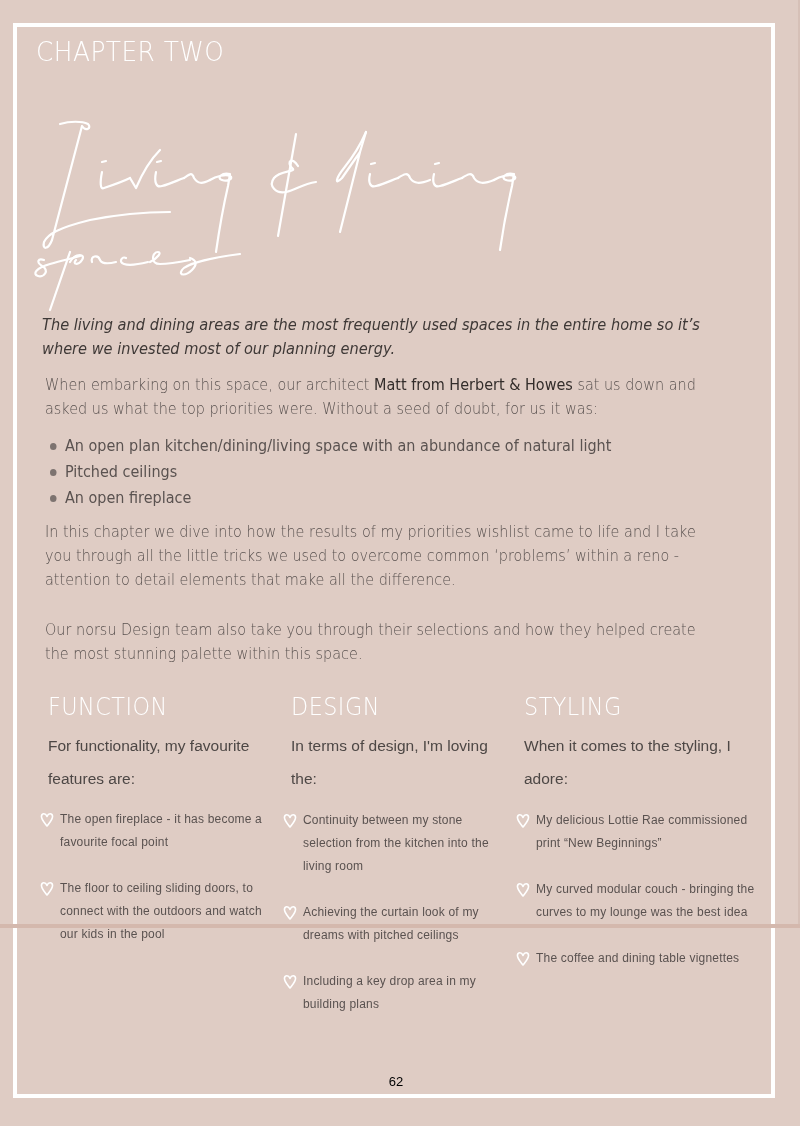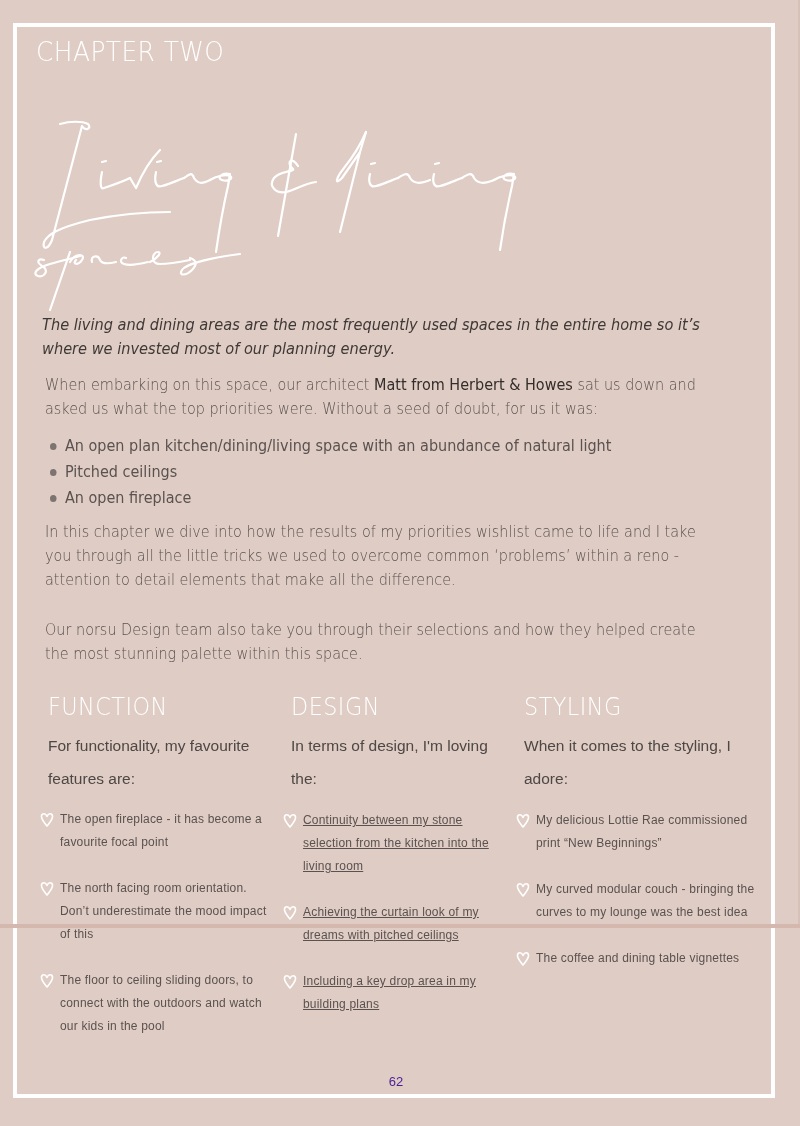--- a/index.html
+++ b/index.html
@@ -79,28 +79,28 @@
     .col ul { list-style: none; margin-top: 14px; }
     .col li {
       position: relative; padding-left: 20px;
       font-size: 12px; line-height: 23px; color: #5a5250;
       font-family: "Liberation Sans", sans-serif; letter-spacing: 0.2px;
     }
     .col li .heart {
       position: absolute; left: 0; top: 4px; width: 14px; height: 15px;
     }
     .col-1 li { margin-bottom: 23px; }
-    .col-2 li { margin-bottom: 23px; text-decoration: underline; }
+    .col-2 li { margin-bottom: 23px; }
     .col-3 li { margin-bottom: 23px; }
     .col-1 ul { margin-top: 13px; }
     .col-3 ul { }
 
     .page-num {
       position: absolute; left: 0; width: 792px; top: 1074px; text-align: center;
-      font-size: 13px; color: #4c1d95; font-family: "Liberation Sans", sans-serif;
+      font-size: 13px; color: #000000; font-family: "Liberation Sans", sans-serif;
     }
   </style>
 </head>
 <body>
 
 <div class="page">
   <div class="frame"></div>
 
   <div class="chapter">CHAPTER TWO</div>
 
@@ -180,23 +180,20 @@
 
   <section class="col col-1">
     <h2>FUNCTION</h2>
     <p class="intro">For functionality, my favourite features are:</p>
     <ul>
       <li><svg class="heart" viewBox="0 0 14 15">
             <path d="M7 14 C 4 10, 1 7, 1.5 4 C 2 1, 5.5 1, 7 4.5 C 8.5 1, 12 1, 12.5 4 C 13 7, 10 10, 7 14 Z" fill="none" stroke="#ffffff" stroke-width="1.6" stroke-linejoin="round"></path>
           </svg><span>The open fireplace - it has become a favourite focal point</span></li>
       <li><svg class="heart" viewBox="0 0 14 15">
             <path d="M7 14 C 4 10, 1 7, 1.5 4 C 2 1, 5.5 1, 7 4.5 C 8.5 1, 12 1, 12.5 4 C 13 7, 10 10, 7 14 Z" fill="none" stroke="#ffffff" stroke-width="1.6" stroke-linejoin="round"></path>
-          </svg><span>The north facing room orientation. Don’t underestimate the mood impact of this</span></li>
-      <li><svg class="heart" viewBox="0 0 14 15">
-            <path d="M7 14 C 4 10, 1 7, 1.5 4 C 2 1, 5.5 1, 7 4.5 C 8.5 1, 12 1, 12.5 4 C 13 7, 10 10, 7 14 Z" fill="none" stroke="#ffffff" stroke-width="1.6" stroke-linejoin="round"></path>
           </svg><span>The floor to ceiling sliding doors, to connect with the outdoors and watch our kids in the pool</span></li>
     </ul>
   </section>
 
   <section class="col col-2">
     <h2>DESIGN</h2>
     <p class="intro">In terms of design, I'm loving the:</p>
     <ul>
       <li><svg class="heart" viewBox="0 0 14 15">
             <path d="M7 14 C 4 10, 1 7, 1.5 4 C 2 1, 5.5 1, 7 4.5 C 8.5 1, 12 1, 12.5 4 C 13 7, 10 10, 7 14 Z" fill="none" stroke="#ffffff" stroke-width="1.6" stroke-linejoin="round"></path>

